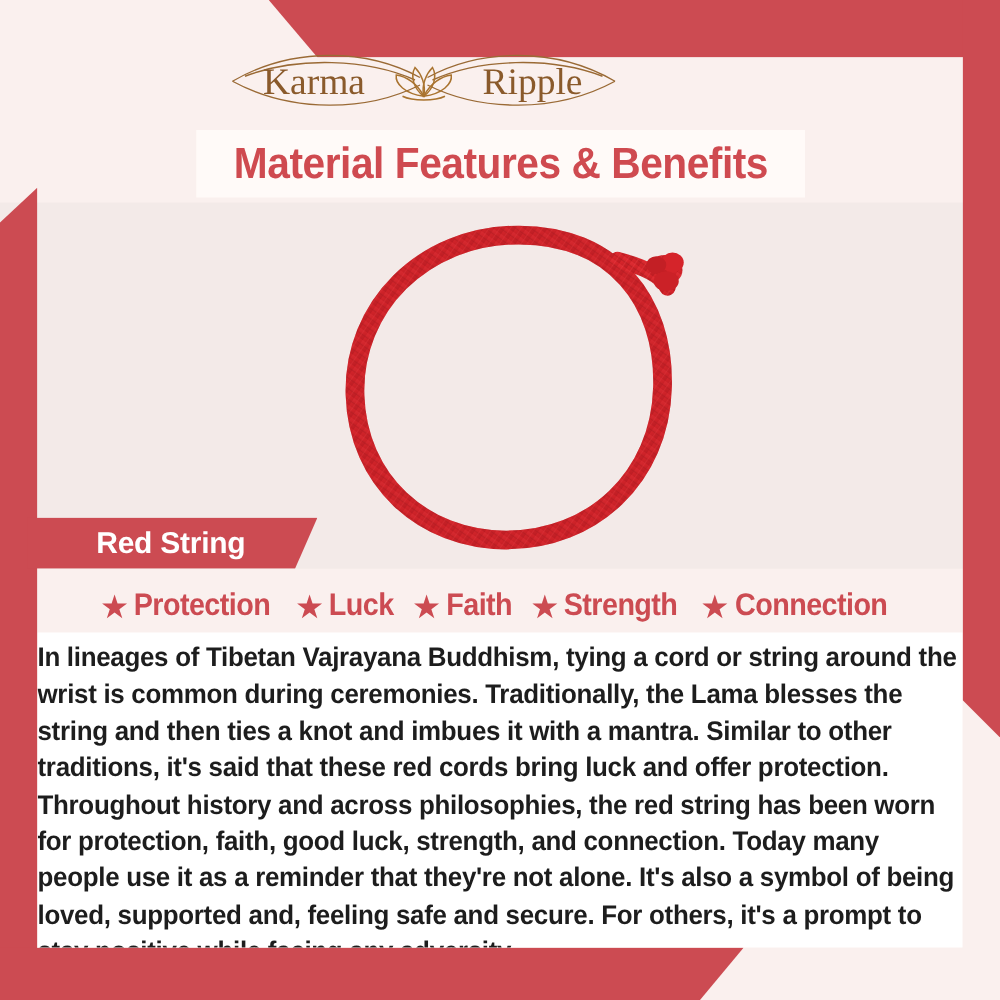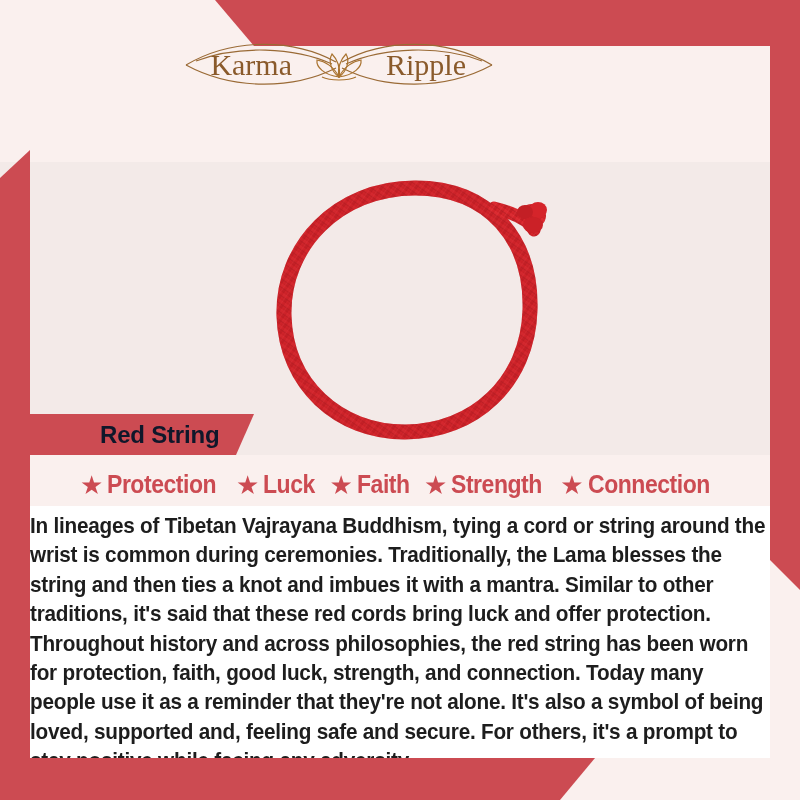--- a/index.html
+++ b/index.html
@@ -136,25 +136,25 @@
     left: 22px;
     width: 232px;
     height: 41px;
     background: #cc4b52;
     clip-path: polygon(0 0, 232px 0, 214px 41px, 0 41px);
     display: flex;
     align-items: center;
     z-index: 9;
   }
   .ribbon span {
-    margin-left: 78px;
+    margin-left: 55px;
     font-family: "Liberation Sans", sans-serif;
     font-size: 24px;
     font-weight: bold;
-    color: #0f172a;
+    color: #ffffff;
     letter-spacing: -0.2px;
     white-space: nowrap;
   }
 
   
   .features {
     position: absolute;
     top: 463px;
     left: 30px;
     width: 740px;
@@ -239,20 +239,23 @@
         <path d="M165 42 C 180 40, 188 32, 187 25 C 179 26, 170 32, 165 42 Z"></path>
         <path d="M165 42 C 157 36, 154 26, 158 19 C 163 24, 167 33, 165 42 Z"></path>
         <path d="M165 42 C 173 36, 176 26, 172 19 C 167 24, 163 33, 165 42 Z"></path>
         <path d="M148 42 C 156 46, 174 46, 182 42"></path>
       </g>
       <text x="118" y="40" text-anchor="end" font-family="Liberation Serif, serif" font-size="30" fill="#8a5a2b">Karma</text>
       <text x="212" y="40" text-anchor="start" font-family="Liberation Serif, serif" font-size="30" fill="#8a5a2b">Ripple</text>
     </svg>
   </div>
 
+  <div class="title-banner">
+    <h1>Material Features &amp; Benefits</h1>
+  </div>
 
   <div class="hero">
     <div class="hero-inner">
       <svg class="bracelet" viewBox="0 0 340 300">
         <defs>
           <linearGradient id="cordg" x1="0" y1="0" x2="1" y2="1">
             <stop offset="0%" stop-color="#e03036"></stop>
             <stop offset="45%" stop-color="#d5242a"></stop>
             <stop offset="100%" stop-color="#b81c22"></stop>
           </linearGradient>

